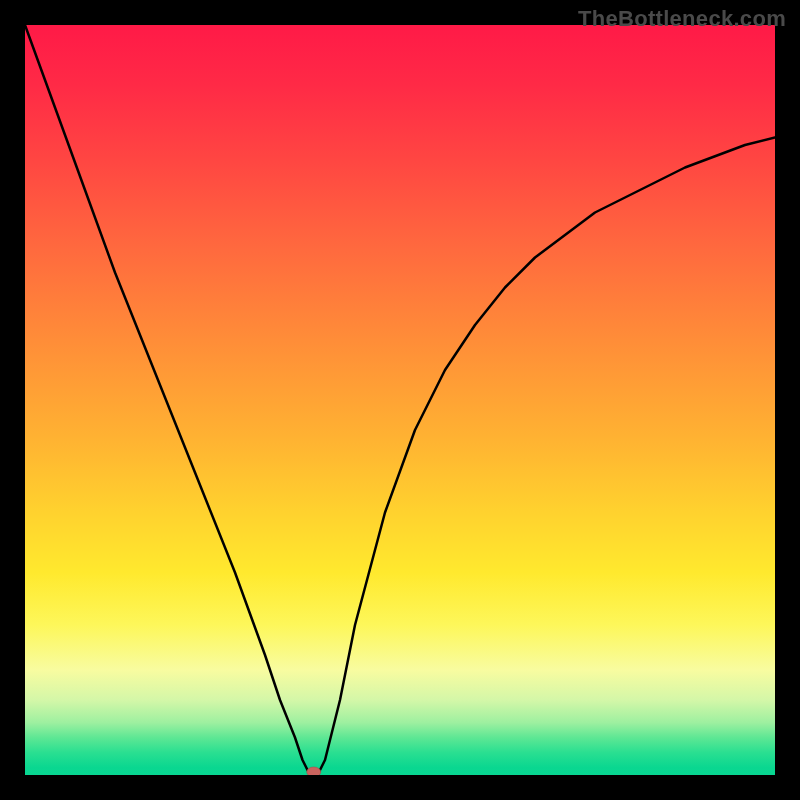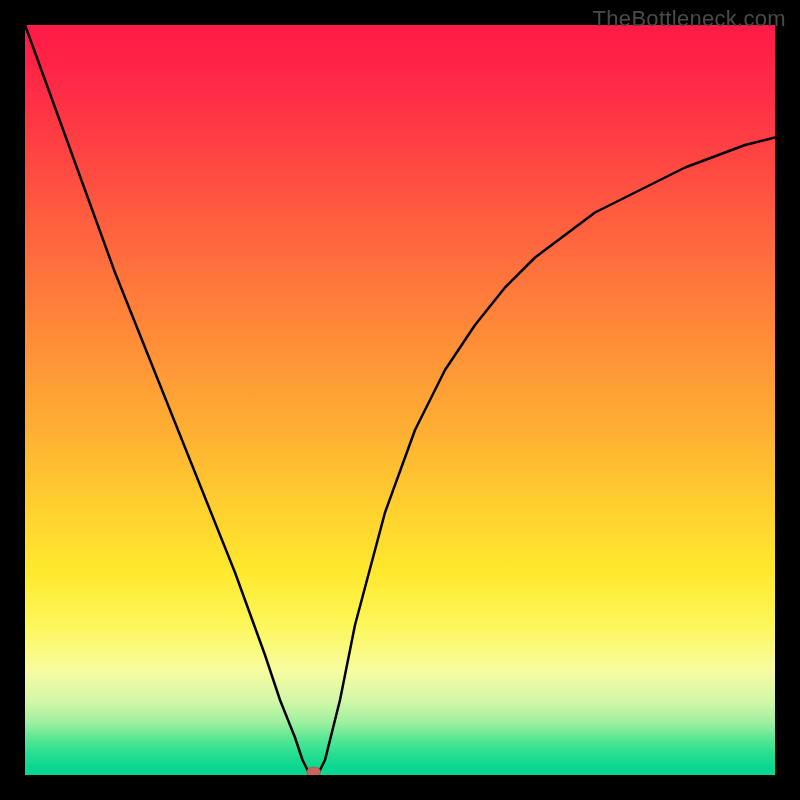--- a/index.html
+++ b/index.html
@@ -16,21 +16,21 @@
     width: 800px;
     height: 800px;
     background: #000;
   }
   .watermark {
     position: absolute;
     top: 6px;
     right: 14px;
     color: #4a4a4a;
     font-size: 22px;
-    font-weight: 400;
+    font-weight: 700;
     letter-spacing: 0.3px;
     z-index: 5;
   }
   .plot {
     position: absolute;
     left: 25px;
     top: 25px;
     width: 750px;
     height: 750px;
     

